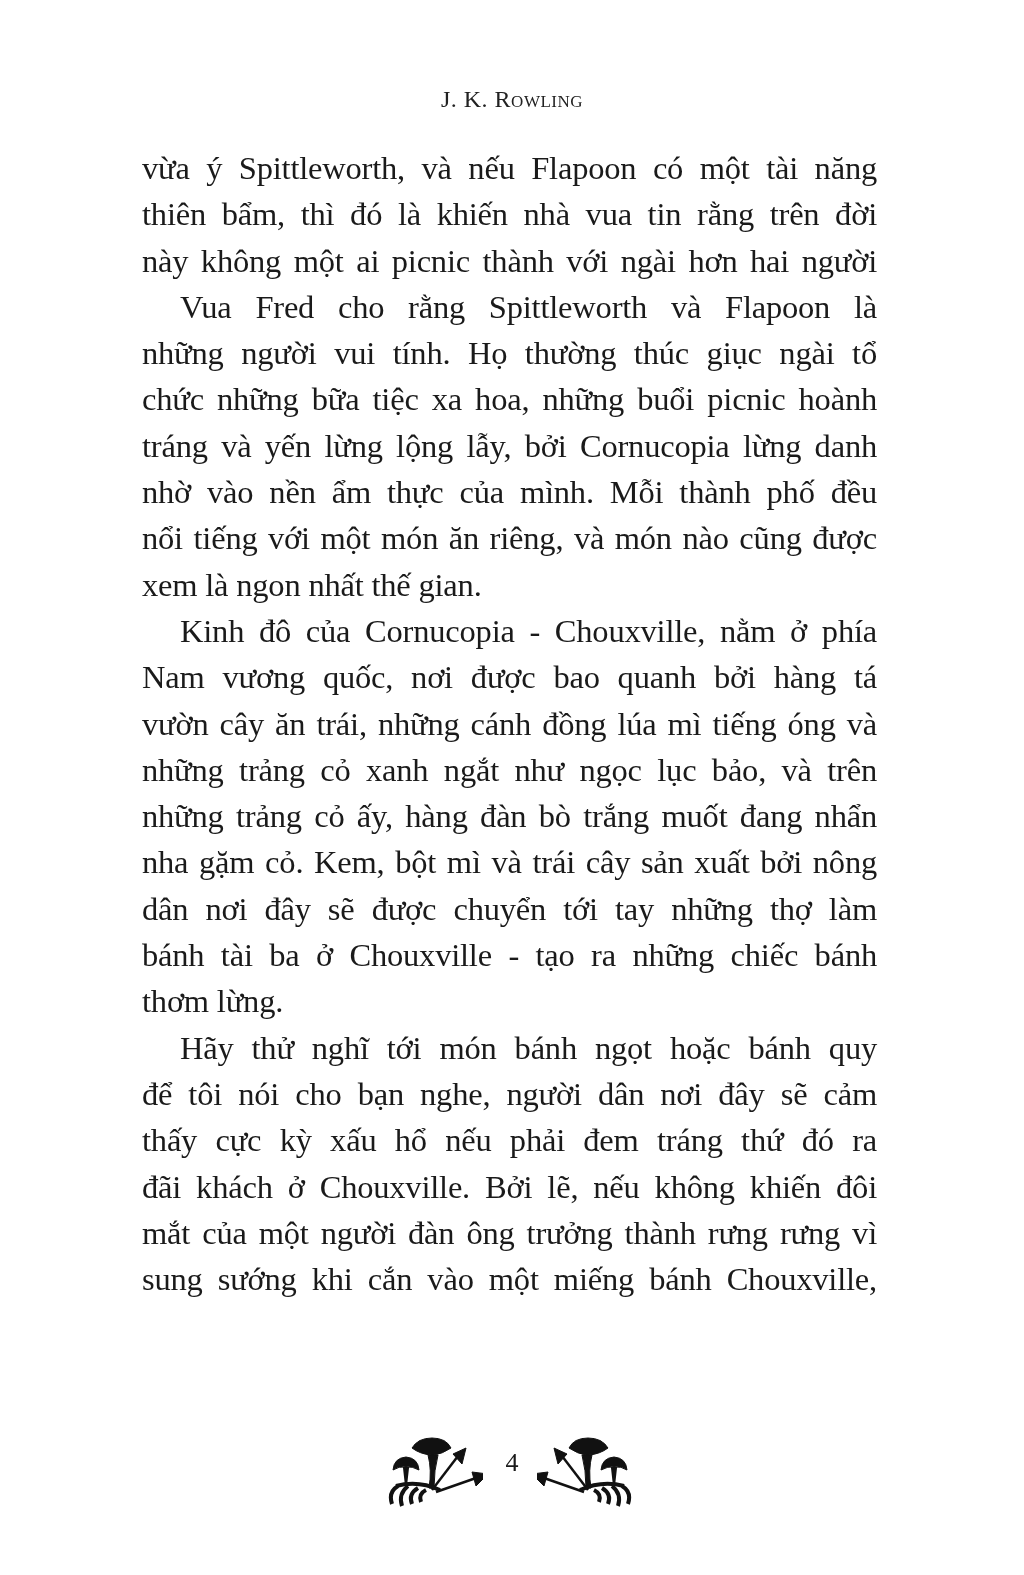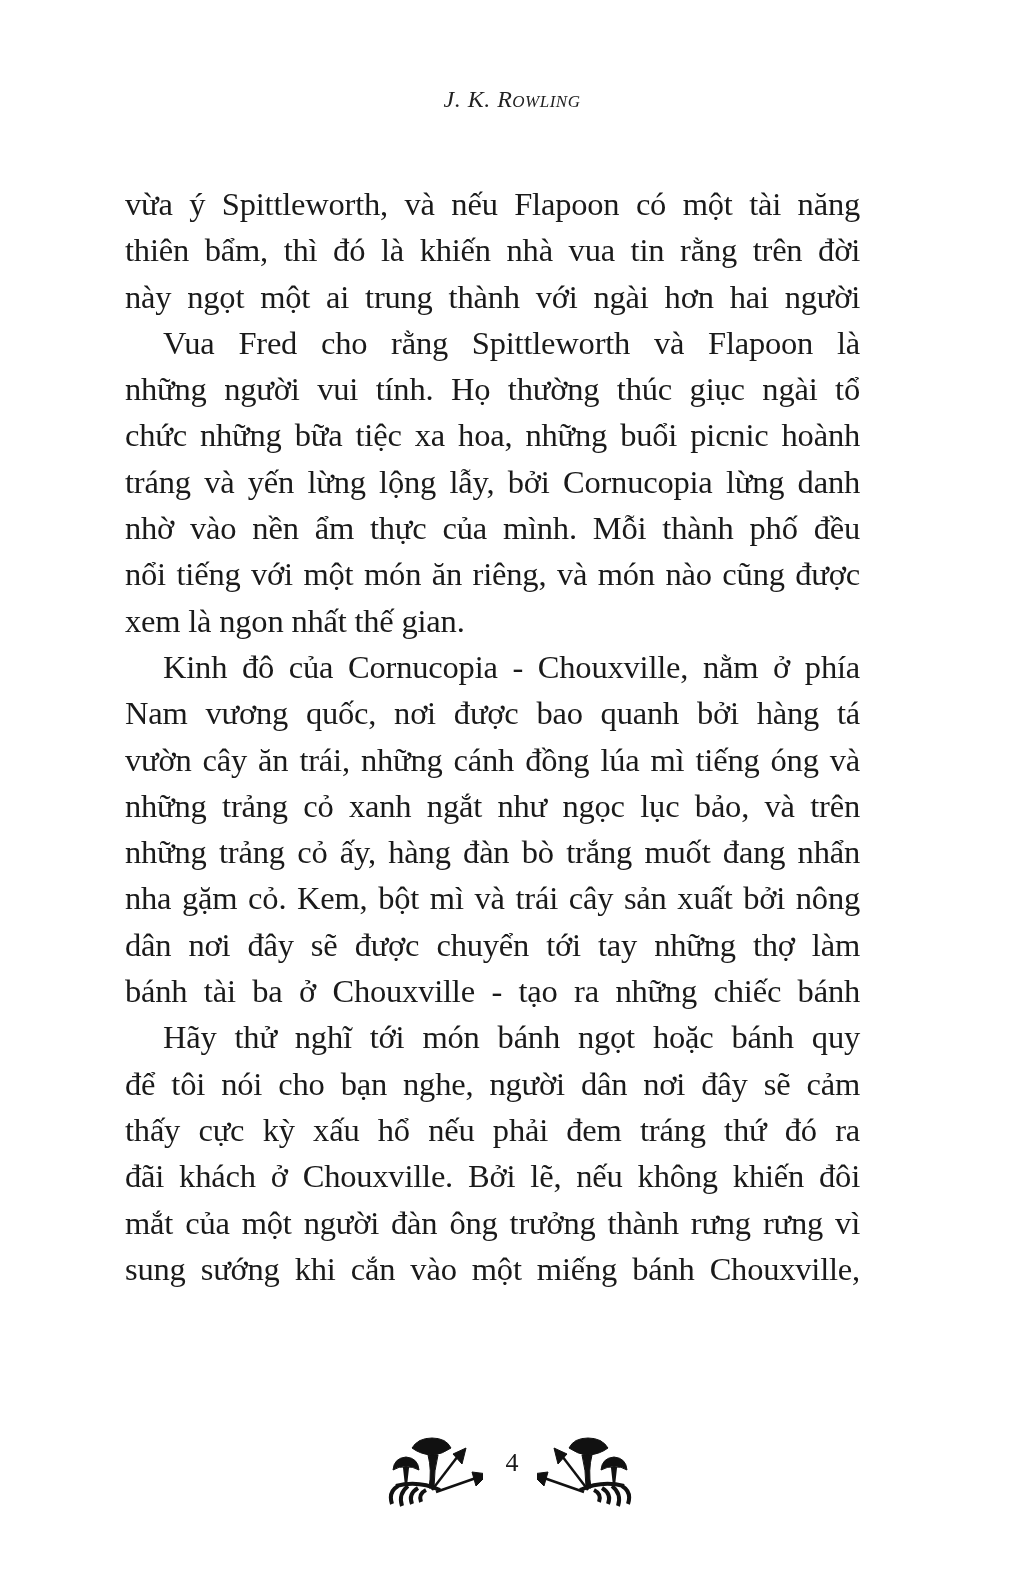--- a/index.html
+++ b/index.html
@@ -18,28 +18,26 @@
   .running-header {
     position: absolute;
     top: 86px;
     left: 0;
     width: 1024px;
     text-align: center;
     font-size: 24px;
     letter-spacing: 0.5px;
     font-variant: small-caps;
     color: #222;
-    font-style: italic;
   }
   .text-block {
     position: absolute;
-    left: 125px;
+    left: 142px;
     top: 145px;
     width: 735px;
-    margin-top: 36px;
   }
   .para {
     margin: 0;
     font-size: 32.5px;
     line-height: 46.3px;
     text-align: justify;
     text-align-last: left;
     hyphens: none;
     letter-spacing: -0.2px;
   }
@@ -78,40 +76,41 @@
 </style>
 </head>
 <body>
 
 <div class="running-header">J. K. Rowling</div>
 
 <div class="text-block">
   <p class="para">
     <span class="line">vừa ý Spittleworth, và nếu Flapoon có một tài năng</span>
     <span class="line">thiên bẩm, thì đó là khiến nhà vua tin rằng trên đời</span>
-    <span class="line">này ngọt một ai trung thành với ngài hơn hai người</span>
+    <span class="line">này không một ai picnic thành với ngài hơn hai người</span>
   </p>
   <p class="para">
     <span class="line" style="padding-left:38px">Vua Fred cho rằng Spittleworth và Flapoon là</span>
     <span class="line">những người vui tính. Họ thường thúc giục ngài tổ</span>
     <span class="line">chức những bữa tiệc xa hoa, những buổi picnic hoành</span>
     <span class="line">tráng và yến lừng lộng lẫy, bởi Cornucopia lừng danh</span>
     <span class="line">nhờ vào nền ẩm thực của mình. Mỗi thành phố đều</span>
     <span class="line">nổi tiếng với một món ăn riêng, và món nào cũng được</span>
     <span class="line last">xem là ngon nhất thế gian.</span>
   </p>
   <p class="para">
     <span class="line" style="padding-left:38px">Kinh đô của Cornucopia - Chouxville, nằm ở phía</span>
     <span class="line">Nam vương quốc, nơi được bao quanh bởi hàng tá</span>
     <span class="line">vườn cây ăn trái, những cánh đồng lúa mì tiếng óng và</span>
     <span class="line">những trảng cỏ xanh ngắt như ngọc lục bảo, và trên</span>
     <span class="line">những trảng cỏ ấy, hàng đàn bò trắng muốt đang nhẩn</span>
     <span class="line">nha gặm cỏ. Kem, bột mì và trái cây sản xuất bởi nông</span>
     <span class="line">dân nơi đây sẽ được chuyển tới tay những thợ làm</span>
     <span class="line">bánh tài ba ở Chouxville - tạo ra những chiếc bánh</span>
+    <span class="line last">thơm lừng.</span>
   </p>
   <p class="para">
     <span class="line" style="padding-left:38px">Hãy thử nghĩ tới món bánh ngọt hoặc bánh quy</span>
     <span class="line">để tôi nói cho bạn nghe, người dân nơi đây sẽ cảm</span>
     <span class="line">thấy cực kỳ xấu hổ nếu phải đem tráng thứ đó ra</span>
     <span class="line">đãi khách ở Chouxville. Bởi lẽ, nếu không khiến đôi</span>
     <span class="line">mắt của một người đàn ông trưởng thành rưng rưng vì</span>
     <span class="line">sung sướng khi cắn vào một miếng bánh Chouxville,</span>
   </p>
 </div>

